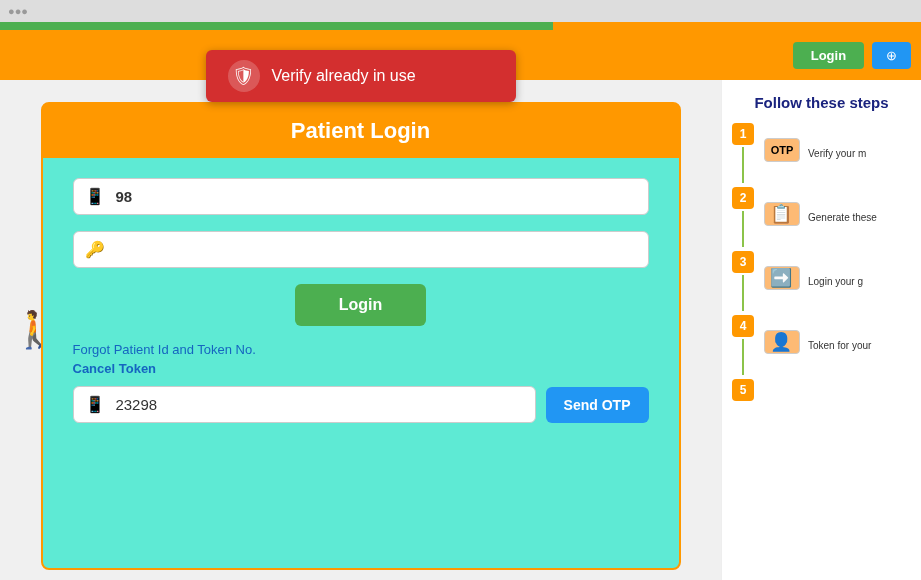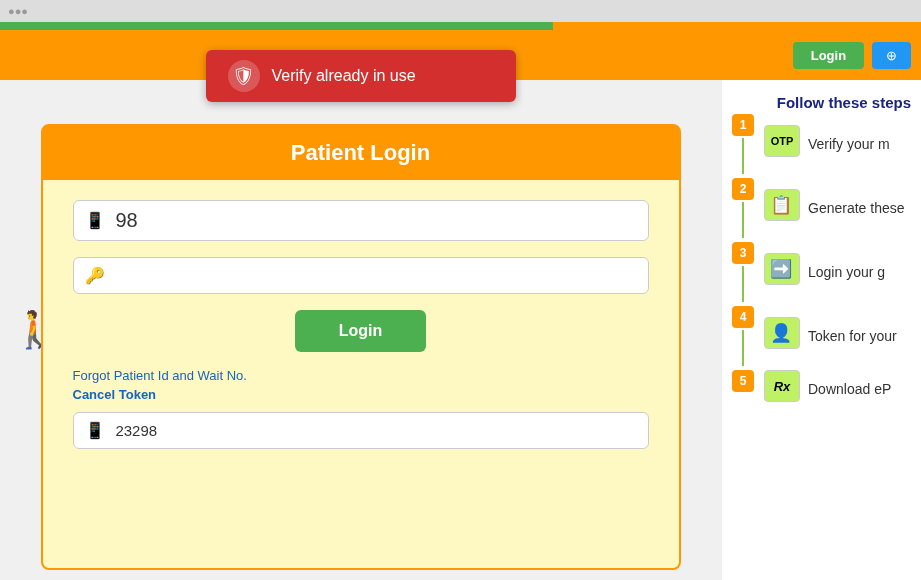--- a/index.html
+++ b/index.html
@@ -103,25 +103,25 @@
       width: 32px;
       height: 32px;
       display: flex;
       align-items: center;
       justify-content: center;
       font-size: 18px;
     }
 
     
     .login-card {
-      background: #fef9c3;
+      background: #5eead4;
       border: 2px solid #ff9800;
       border-radius: 8px;
       width: 640px;
-      margin-top: 24px;
+      margin-top: 2px;
       overflow: visible;
       position: relative;
     }
 
     .login-card-header {
       background: #ff9800;
       color: white;
       text-align: center;
       padding: 14px;
       font-size: 22px;
@@ -146,23 +146,24 @@
     .input-icon {
       color: #555;
       margin-right: 10px;
       font-size: 16px;
       flex-shrink: 0;
     }
 
     .input-group input {
       border: none;
       outline: none;
-      font-size: 20px;
+      font-size: 15px;
       flex: 1;
       color: #333;
+      font-weight: bold;
     }
 
     .login-btn {
       background: #4caf50;
       color: white;
       border: none;
       border-radius: 6px;
       padding: 12px 44px;
       font-size: 16px;
       font-weight: bold;
@@ -232,22 +233,22 @@
       background: white;
       padding: 14px 10px;
       border-left: 1px solid #eee;
       overflow: hidden;
     }
 
     .steps-title {
       color: #1a237e;
       font-size: 15px;
       font-weight: bold;
-      margin-bottom: 3px;
-      text-align: right;
+      margin-bottom: 12px;
+      text-align: center;
     }
 
     .step-left {
       display: flex;
       flex-direction: column;
       align-items: center;
       margin-right: 10px;
     }
 
     .step-num {
@@ -269,38 +270,38 @@
       height: 36px;
       background: #8bc34a;
       border-left: 2px dashed #8bc34a;
       margin: 2px 0;
     }
 
     .step-icon-box {
       border: 1px solid #ccc;
       border-radius: 4px;
       width: 36px;
-      height: 32px;
+      height: 24px;
       display: flex;
       align-items: center;
       justify-content: center;
       font-size: 18px;
-      background: #bef264;
+      background: #fdba74;
       flex-shrink: 0;
       margin-right: 8px;
     }
 
     .step-content {
       display: flex;
       align-items: center;
       margin-bottom: 8px;
     }
 
     .step-text {
-      font-size: 14px;
+      font-size: 10px;
       color: #333;
       padding-top: 6px;
       flex: 1;
     }
 
     .step-connector {
       display: flex;
       align-items: stretch;
       margin-bottom: 2px;
     }
@@ -350,29 +351,30 @@
           <span class="input-icon">📱</span>
           <input type="text" value="98" style="">
         </div>
 
         <div class="input-group">
           <span class="input-icon">🔑</span>
         </div>
 
         <button class="login-btn">Login</button>
 
-        <a class="forgot-link">Forgot Patient Id and Wait No.</a>
+        <a class="forgot-link">Forgot Patient Id and Token No.</a>
 
         <a class="cancel-link">Cancel Token</a>
 
         <div class="otp-row">
           <div class="otp-input-group">
             <span class="input-icon">📱</span>
             <input type="text" value="23298" style="">
           </div>
+          <button class="send-otp-btn">Send OTP</button>
         </div>
 
       </div>
     </div>
   </div>
 
   <div class="right-panel">
     <div class="steps-title">Follow these steps</div>
 
     <div class="step-connector">
@@ -416,20 +418,16 @@
       <div class="step-content">
         <div class="step-icon-box">👤</div>
         <span class="step-text">Token for your</span>
       </div>
     </div>
 
     <div class="step-connector">
       <div class="step-left">
         <div class="step-num">5</div>
       </div>
-      <div class="step-content">
-        <div class="step-icon-box" style="font-size:13px; font-weight:bold; font-style:italic;">Rx</div>
-        <span class="step-text">Download eP</span>
-      </div>
     </div>
 
   </div>
 </div>
 
 </body></html>

